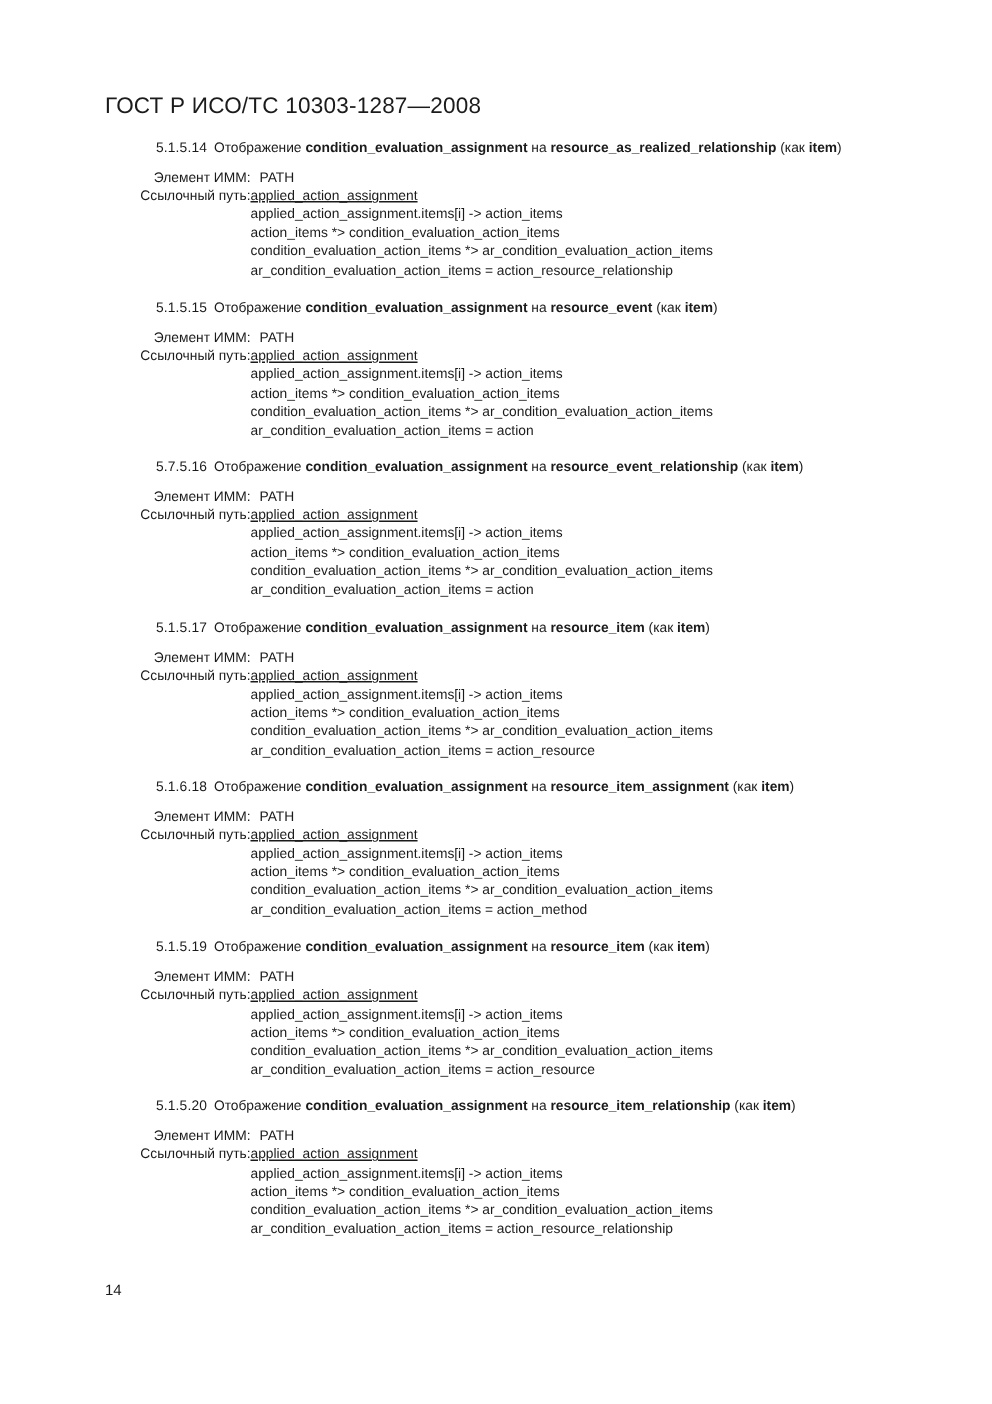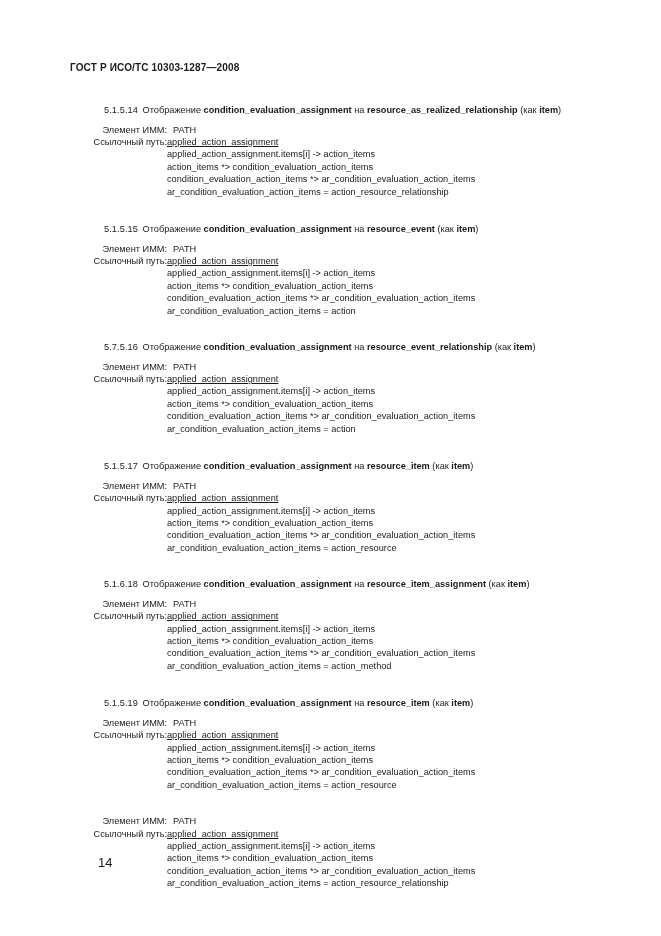--- a/index.html
+++ b/index.html
@@ -18,33 +18,33 @@
     width: 661px;
     height: 936px;
     background: #ffffff;
     box-sizing: border-box;
     overflow: hidden;
   }
   .page-header {
     position: absolute;
     left: 70px;
     top: 62px;
-    font-size: 10px;
-    font-weight: bold;
+    font-size: 15px;
+    font-weight: normal;
     letter-spacing: 0.15px;
     white-space: nowrap;
   }
   .content {
     position: absolute;
     left: 70px;
     top: 88px;
     width: 545px;
   }
   .section {
-    margin: 16px 0 0 0;
+    margin: 4px 0 0 0;
   }
   .sec-heading {
     font-size: 9.2px;
     line-height: 12.6px;
     text-align: justify;
     text-indent: 34px;
     margin: 0;
     padding: 0;
     -moz-text-align-last: left;
     text-align-last: left;
@@ -88,22 +88,21 @@
     text-decoration: underline;
   }
   .path-line.first .imm-label {
     display: inline-block;
     width: 97px;
   }
   .page-number {
     position: absolute;
     left: 70px;
     top: 855px;
-    font-size: 13px;
-    margin-left: 28px;
+    font-size: 10px;
   }
   .sp-a { height: 9px; }
   .sp-b { height: 8px; }
 </style>
 </head>
 <body>
 
 <div class="page">
 
   <div class="page-header">ГОСТ Р ИСО/ТС 10303-1287—2008</div>
@@ -175,20 +174,21 @@
           <div class="imm-row imm-elem"><span class="imm-label">Элемент ИММ:</span><span class="imm-value">PATH</span></div>
           <div class="path-line first"><span class="imm-label">Ссылочный путь:</span><span>applied_action_assignment</span></div>
           <div class="path-line"><span>applied_action_assignment.items[i] -&gt; action_items</span></div>
           <div class="path-line"><span>action_items *&gt; condition_evaluation_action_items</span></div>
           <div class="path-line"><span>condition_evaluation_action_items *&gt; ar_condition_evaluation_action_items</span></div>
           <div class="path-line"><span>ar_condition_evaluation_action_items = action_resource</span></div>
         </div>
         <div class="sp-b"></div>
       </div>
       <div class="section">
+        <p class="sec-heading"><span class="num">5.1.5.20</span> <span>Отображение</span> <b>condition_evaluation_assignment</b> <span>на</span> <b>resource_item_relationship</b> <span>(как </span><b>item</b><span>)</span></p>
         <div class="imm-block">
           <div class="imm-row imm-elem"><span class="imm-label">Элемент ИММ:</span><span class="imm-value">PATH</span></div>
           <div class="path-line first"><span class="imm-label">Ссылочный путь:</span><span>applied_action_assignment</span></div>
           <div class="path-line"><span>applied_action_assignment.items[i] -&gt; action_items</span></div>
           <div class="path-line"><span>action_items *&gt; condition_evaluation_action_items</span></div>
           <div class="path-line"><span>condition_evaluation_action_items *&gt; ar_condition_evaluation_action_items</span></div>
           <div class="path-line"><span>ar_condition_evaluation_action_items = action_resource_relationship</span></div>
         </div>
         <div class="sp-a"></div>
       </div>

